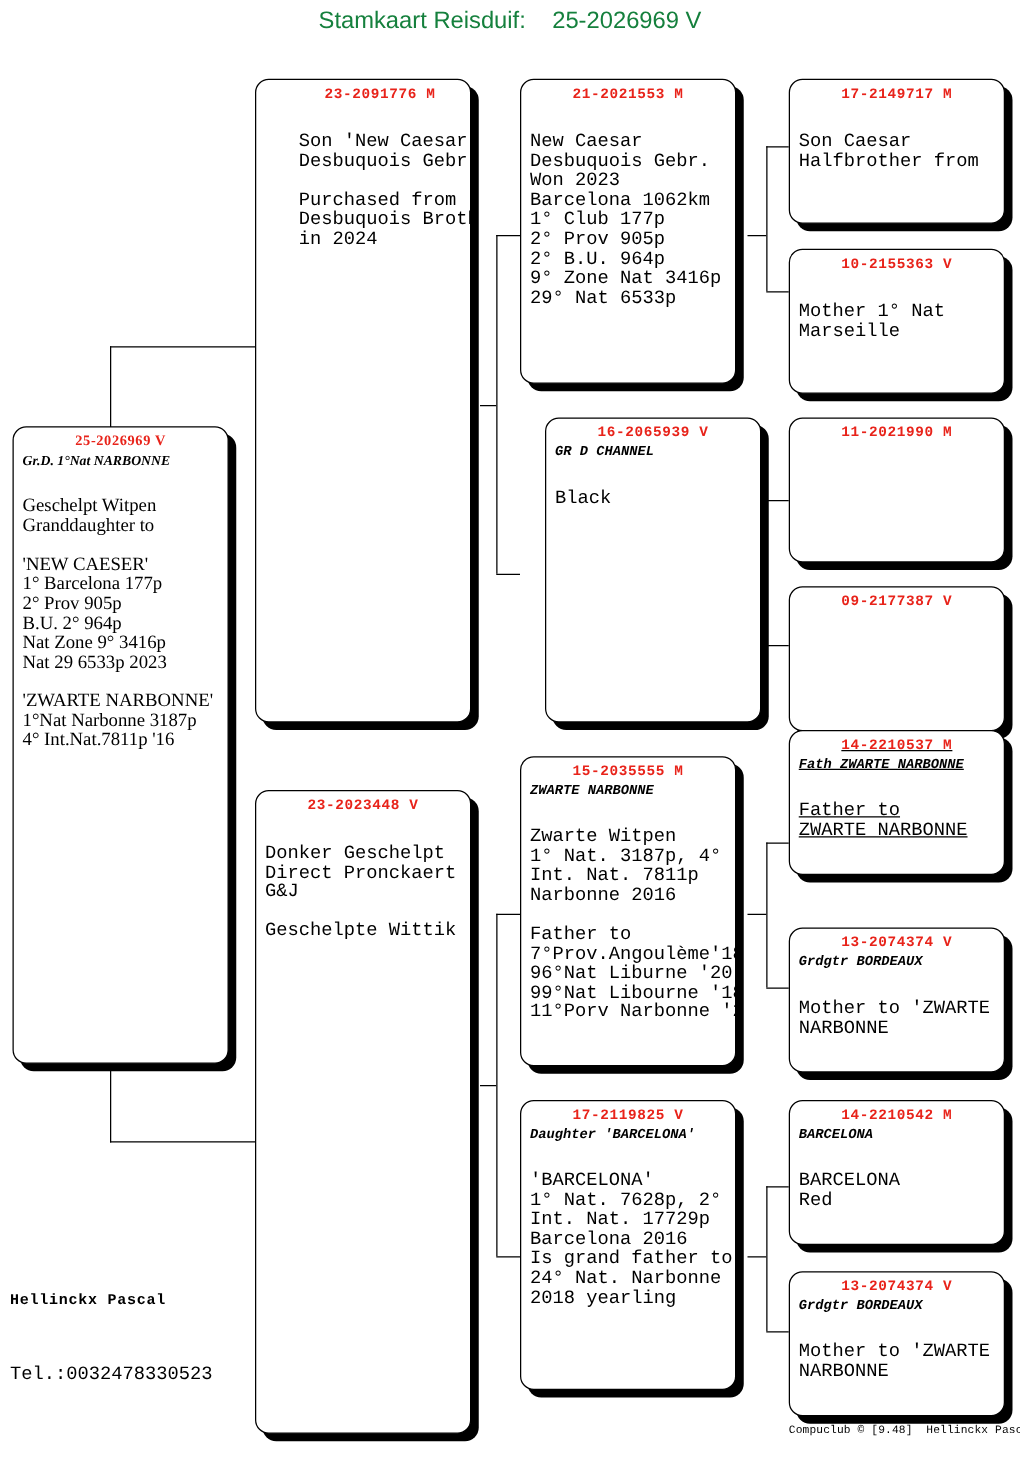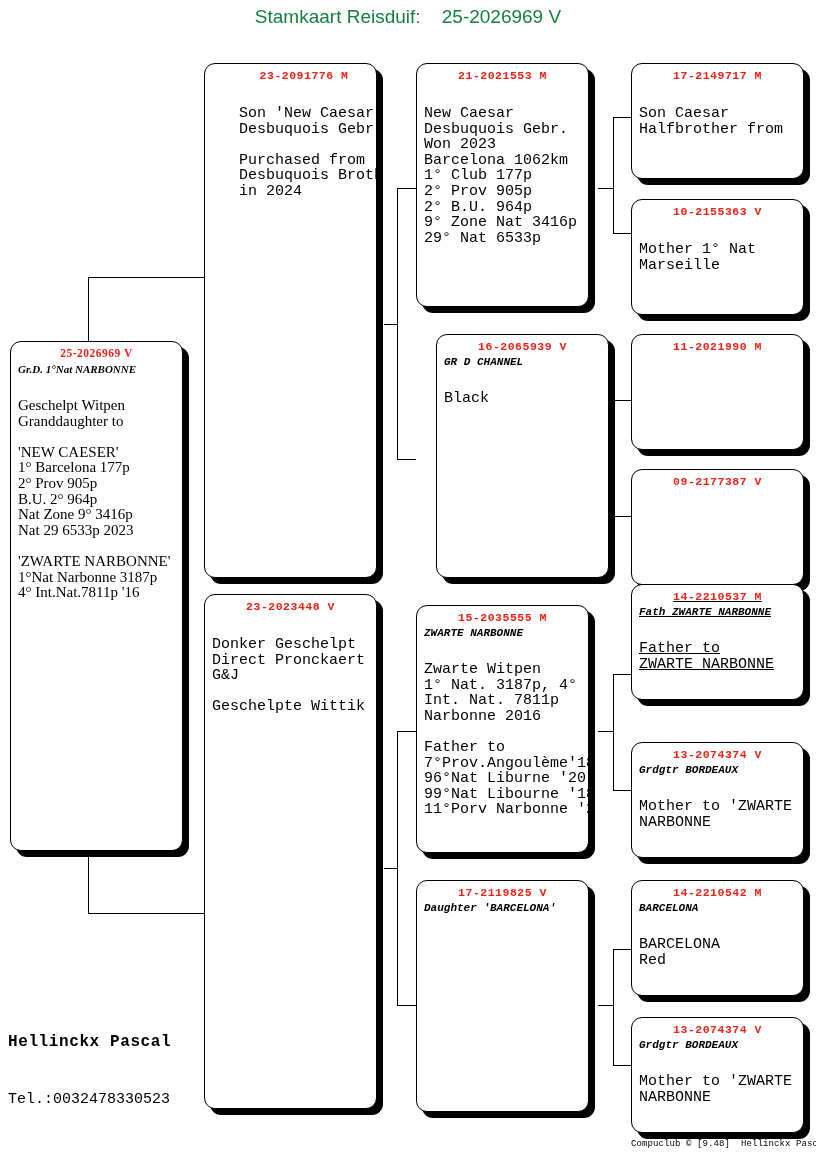--- a/index.html
+++ b/index.html
@@ -78,21 +78,21 @@
     z-index: 1;
   }
   .ln.h { height: 1px; }
   .ln.v { width: 1px; }
 
   
   .owner-name {
     position: absolute;
     left: 8px;
     top: 1033px;
-    font-size: 16px;
+    font-size: 12px;
     font-weight: bold;
     letter-spacing: 0.6px;
     color: #000;
     white-space: pre;
   }
   .owner-tel {
     position: absolute;
     left: 8px;
     top: 1091px;
     font-size: 15px;
@@ -170,21 +170,21 @@
 <div class="box no-sub" style="left:204px; top:63px; width:173px; height:515px;padding-left:34px;">
   <span class="ring">23-2091776 M</span>
   <span class="body">Son 'New Caesar'
 Desbuquois Gebr.
 
 Purchased from
 Desbuquois Brothers
 in 2024</span>
 </div>
 
-<div class="box no-sub" style="left:204px; top:594px; width:173px; height:515px;">
+<div class="box no-sub" style="left:204px; top:632px; width:173px; height:515px;">
   <span class="ring">23-2023448 V</span>
   <span class="body">Donker Geschelpt
 Direct Pronckaert
 G&amp;J
 
 Geschelpte Wittik</span>
 </div>
 
 <div class="box no-sub" style="left:416px; top:63px; width:173px; height:244px;">
   <span class="ring">21-2021553 M</span>
@@ -216,20 +216,27 @@
 Father to
 7°Prov.Angoulème'18
 96°Nat Liburne '20
 99°Nat Libourne '18
 11°Porv Narbonne '20</span>
 </div>
 
 <div class="box has-sub" style="left:416px; top:880px; width:173px; height:232px;">
   <span class="ring">17-2119825 V</span>
   <span class="sub">Daughter 'BARCELONA'</span>
+  <span class="body">'BARCELONA'
+1° Nat. 7628p, 2°
+Int. Nat. 17729p
+Barcelona 2016
+Is grand father to
+24° Nat. Narbonne
+2018 yearling</span>
 </div>
 
 <div class="box no-sub" style="left:631px; top:63px; width:173px; height:116px;">
   <span class="ring">17-2149717 M</span>
   <span class="body">Son Caesar
 Halfbrother from</span>
 </div>
 
 <div class="box no-sub" style="left:631px; top:199px; width:173px; height:116px;">
   <span class="ring">10-2155363 V</span>

